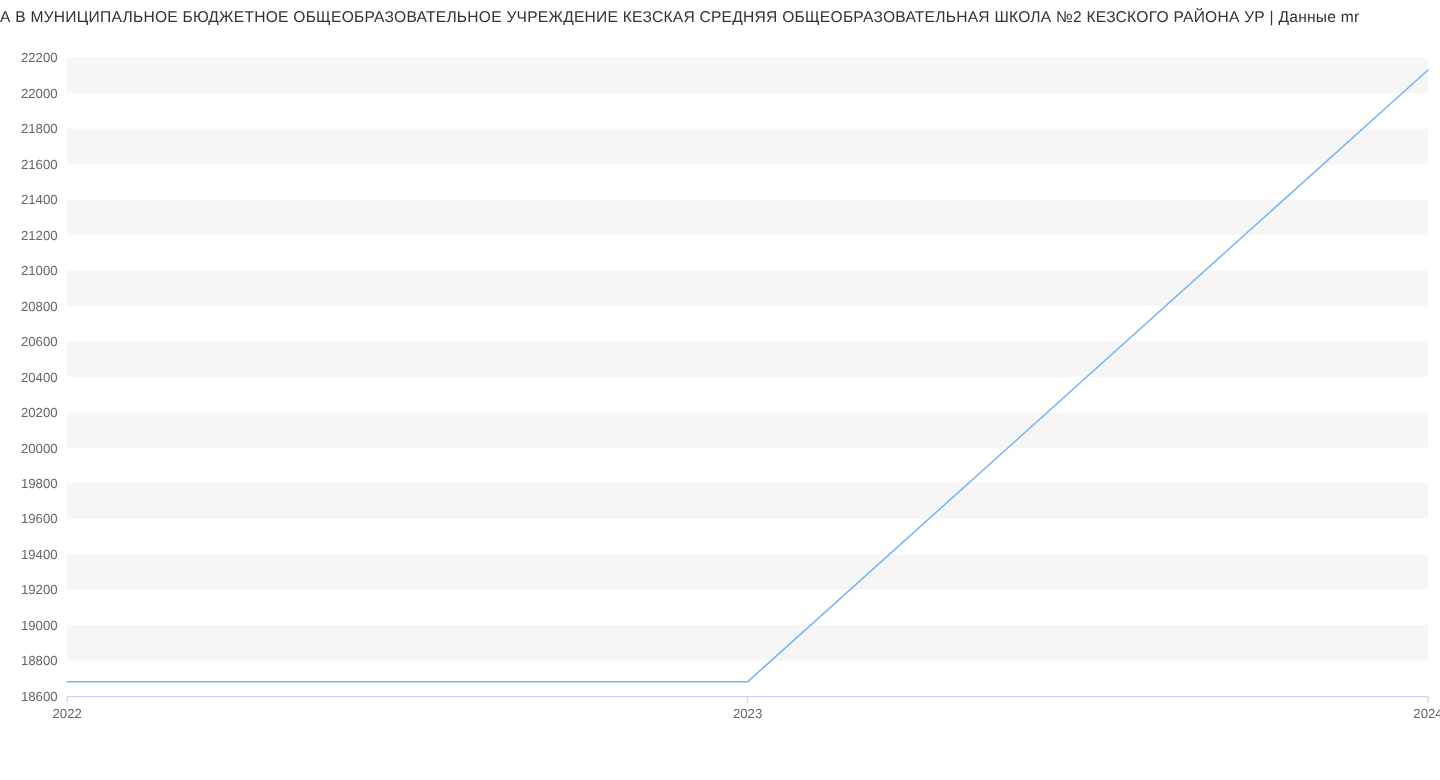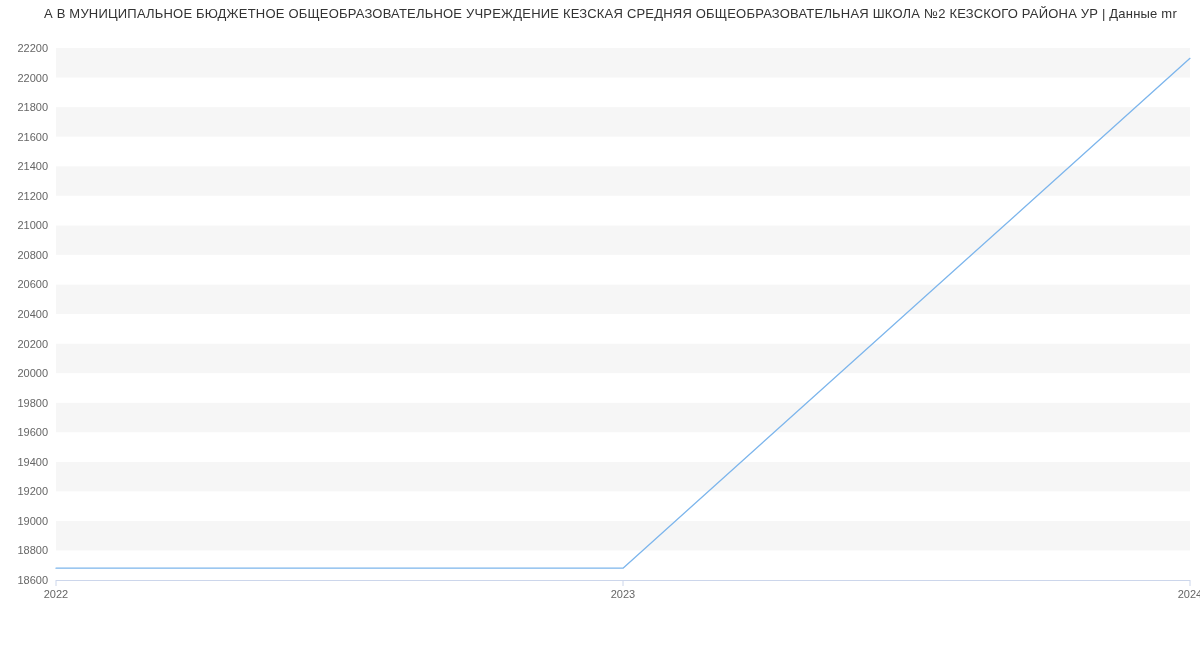--- a/index.html
+++ b/index.html
@@ -19,21 +19,20 @@
   }
   .title {
     position: absolute;
     left: 0;
     top: 6px;
     font-size: 13px;
     fill: #333333;
     color: #333333;
     white-space: nowrap;
     letter-spacing: 0.2px;
-    padding-left: 44px;
   }
   svg { position: absolute; left: 0; top: 0; }
   .axis-label, .tick-label {
     font-size: 11px;
     fill: #666666;
     font-family: inherit;
   }
   .grid-band { fill: #f6f6f6; }
   .grid-band.alt { fill: #ffffff; }
   .axis-line { stroke: #ccd6eb; stroke-width: 1; }

